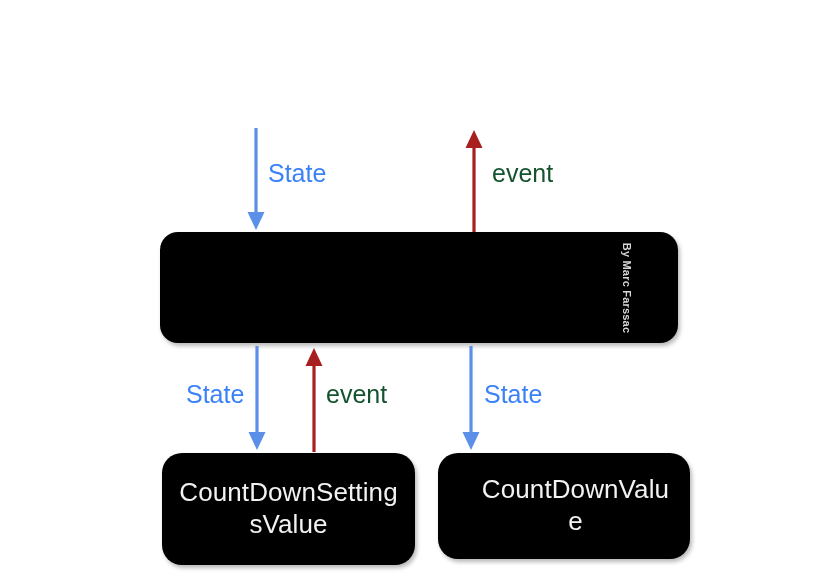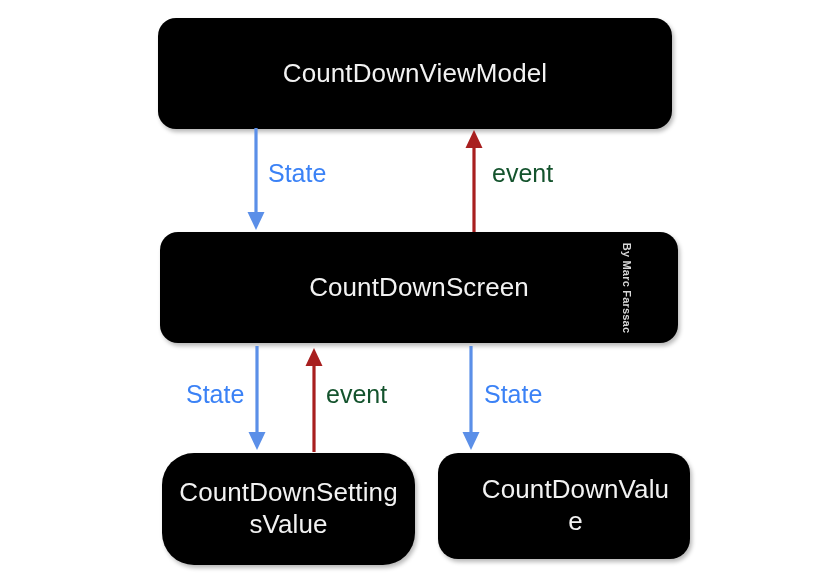--- a/index.html
+++ b/index.html
@@ -45,21 +45,21 @@
     left: 158px;  top: 18px;
     width: 514px; height: 111px;
   }
   #node-screen {
     left: 160px;  top: 232px;
     width: 518px; height: 111px;
   }
   #node-settings {
     left: 162px;  top: 453px;
     width: 253px; height: 112px;
-    border-radius: 32px;
+    border-radius: 20px;
   }
   #node-value {
     left: 438px;  top: 453px;
     width: 252px; height: 106px;
     border-radius: 20px;
     padding-left: 23px;
   }
 
   
   .watermark {
@@ -97,38 +97,34 @@
   #label-event-1  { left: 492px; top: 161px; }
   #label-state-2  { left: 186px; top: 382px; }
   #label-event-2  { left: 326px; top: 382px; }
   #label-state-3  { left: 484px; top: 382px; }
 </style>
 </head>
 <body>
 
 <div id="diagram-canvas">
 
-  <div class="node" id="node-viewmodel">
-    <span class="node-label">CountDownViewModel</span>
-  </div>
 
   <svg class="arrow-svg" id="arrow-state-1" style="left:240px; top:126px; width:32px; height:108px;" viewBox="0 0 32 108">
     <line x1="16" y1="2" x2="16" y2="90" stroke="#5b8fe8" stroke-width="3.2"></line>
     <polygon points="16,104 7.5,86 24.5,86" fill="#5b8fe8"></polygon>
   </svg>
   <span class="edge-label state" id="label-state-1">State</span>
 
   <svg class="arrow-svg" id="arrow-event-1" style="left:458px; top:126px; width:32px; height:108px;" viewBox="0 0 32 108">
     <line x1="16" y1="106" x2="16" y2="18" stroke="#a81f1f" stroke-width="3.2"></line>
     <polygon points="16,4 7.5,22 24.5,22" fill="#a81f1f"></polygon>
   </svg>
   <span class="edge-label event" id="label-event-1">event</span>
 
   <div class="node" id="node-screen">
-    <span class="node-label">CountDownScreen</span>
     <span class="watermark">By Marc Farssac</span>
   </div>
 
   <svg class="arrow-svg" id="arrow-state-2" style="left:241px; top:344px; width:32px; height:110px;" viewBox="0 0 32 110">
     <line x1="16" y1="2" x2="16" y2="92" stroke="#5b8fe8" stroke-width="3.2"></line>
     <polygon points="16,106 7.5,88 24.5,88" fill="#5b8fe8"></polygon>
   </svg>
   <span class="edge-label state" id="label-state-2">State</span>
 
   <svg class="arrow-svg" id="arrow-event-2" style="left:298px; top:344px; width:32px; height:110px;" viewBox="0 0 32 110">

